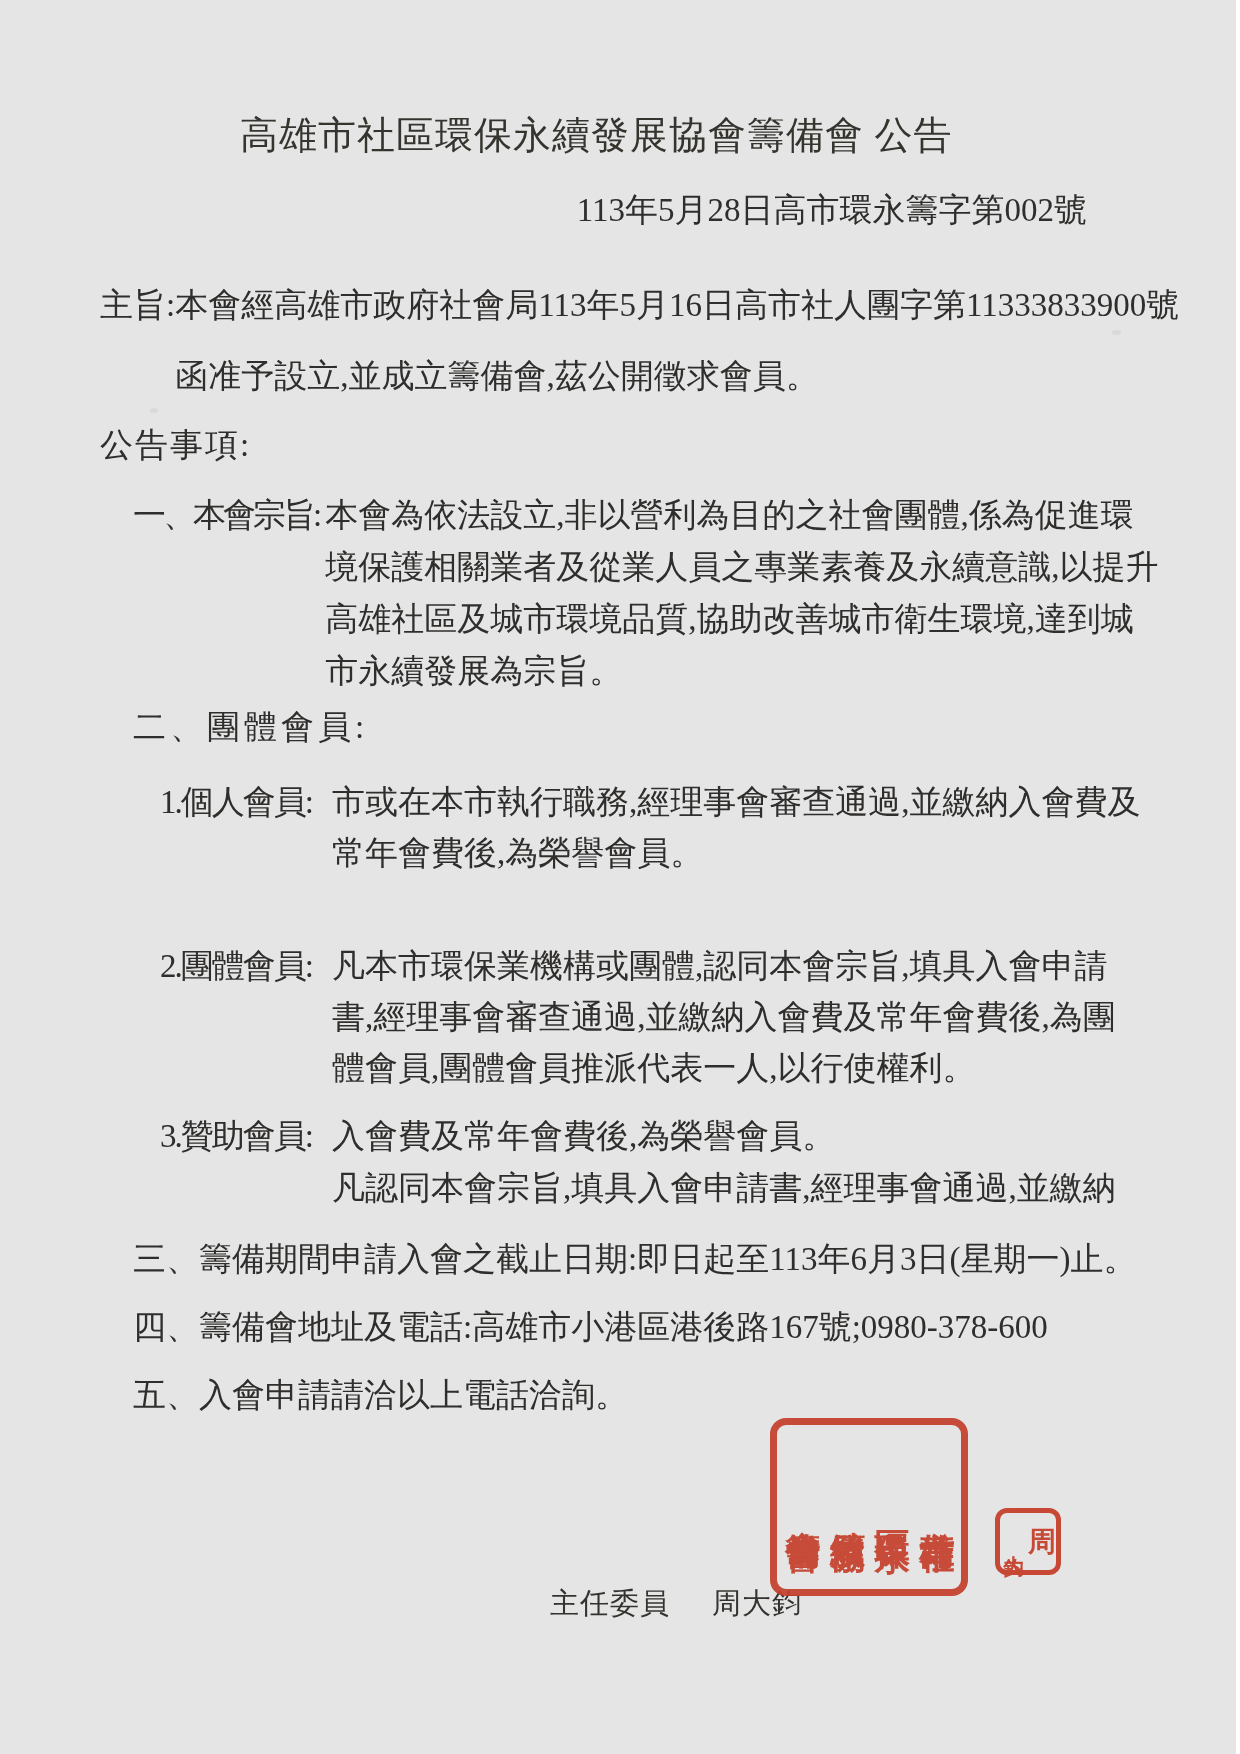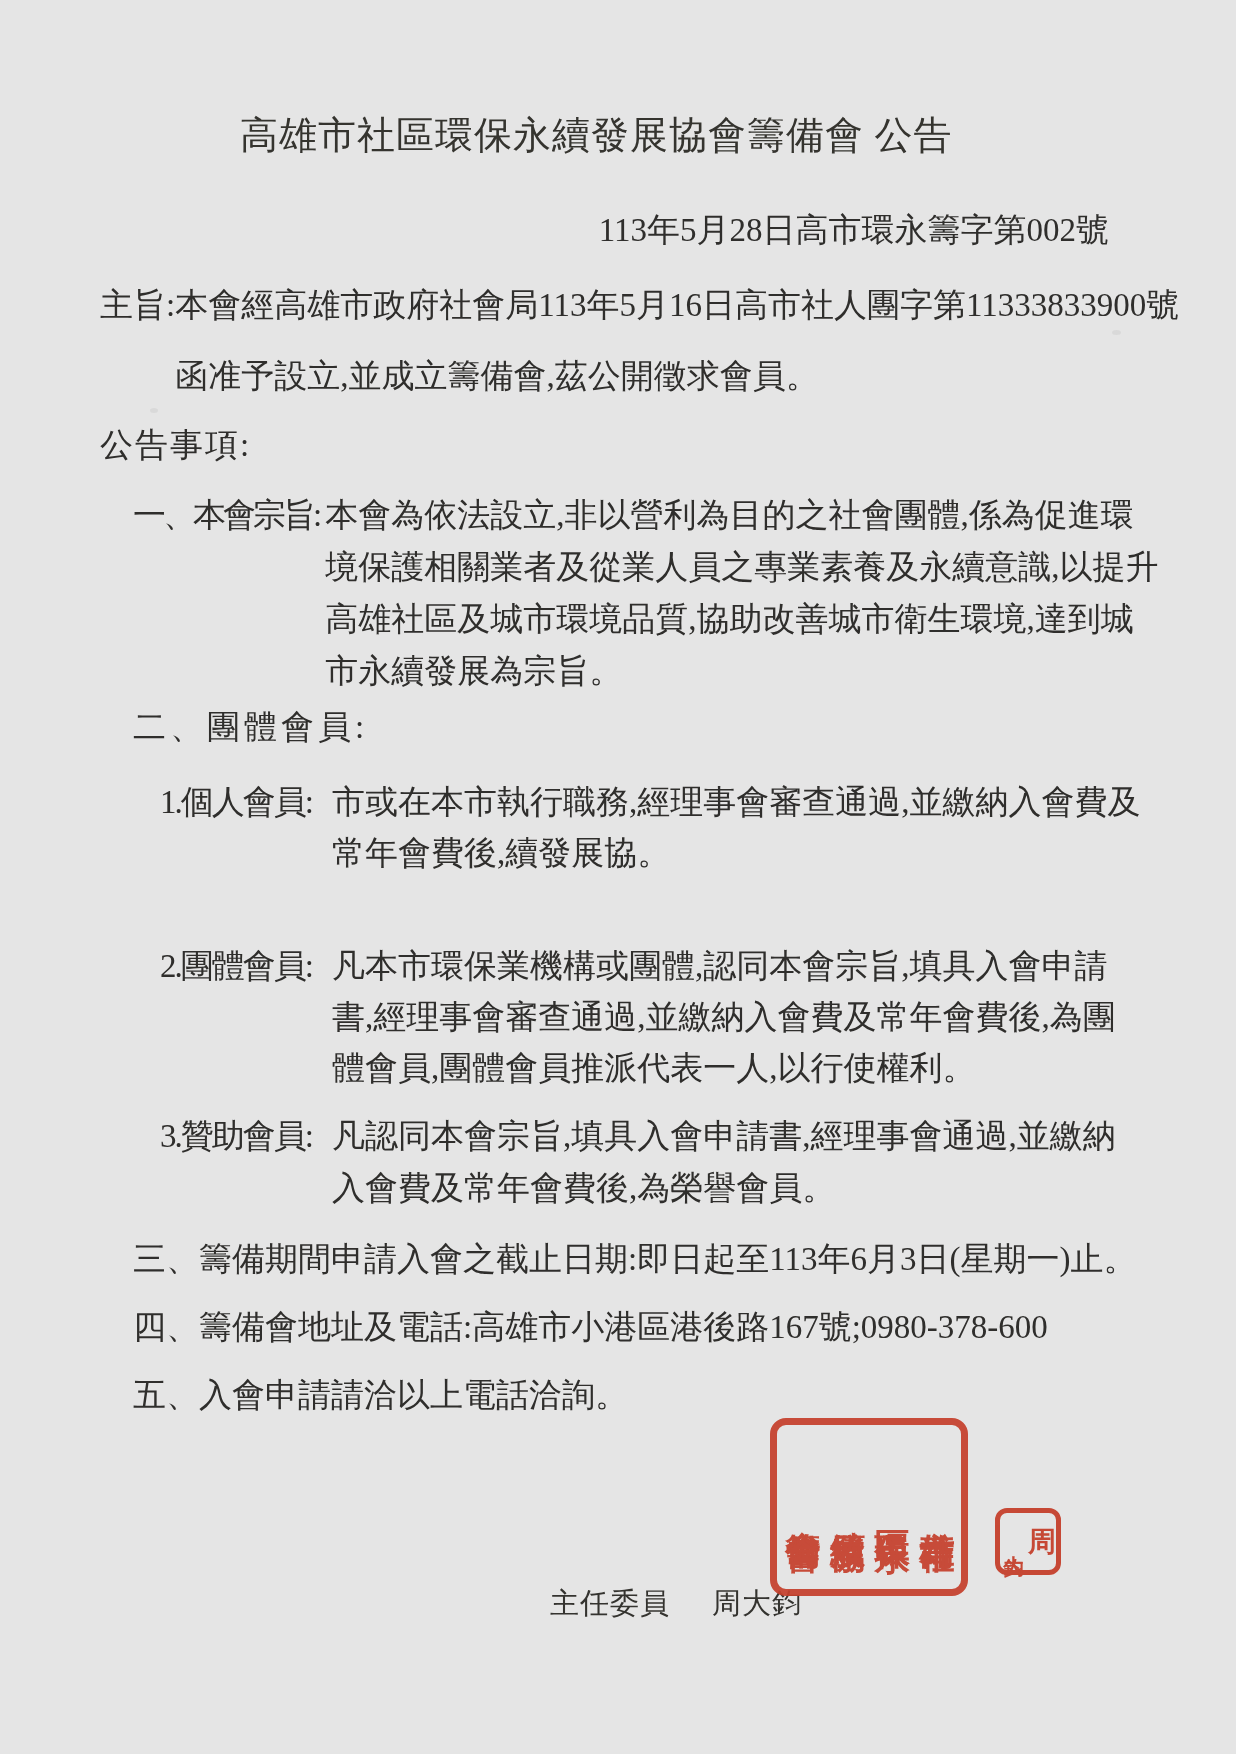--- a/index.html
+++ b/index.html
@@ -12,23 +12,22 @@
     overflow:hidden;
   }
   .abs{position:absolute;}
   .line{white-space:nowrap;}
   .title{
     left:240px;top:110px;
     font-size:38px;letter-spacing:1px;
     color:#35342f;
   }
   .docnum{
-    right:127px;top:188px;
+    right:149px;top:188px;
     font-size:33px;
-    margin-top:20px;
   }
   .para{font-size:33px;}
   .hang{display:flex;align-items:flex-start;}
   .hang .label{flex:none;white-space:nowrap;}
   .subject{left:100px;top:270px;line-height:71px;}
   .announce{left:100px;top:423px;font-size:33px;letter-spacing:2px;}
   .s1{left:133px;top:489px;line-height:52px;}
   .s1 .label{letter-spacing:-3px;margin-right:6px;}
   .s2h{left:133px;top:705px;font-size:33px;letter-spacing:4px;}
   .sub{left:160px;}
@@ -115,38 +114,38 @@
       <div class="line">市永續發展為宗旨。</div>
     </div>
   </div>
 
   <div class="abs s2h">二、團體會員:</div>
 
   <div class="abs para sub m1 hang">
     <span class="label">1.個人會員:</span>
     <div class="lines">
       <div class="line">市或在本市執行職務,經理事會審查通過,並繳納入會費及</div>
-      <div class="line">常年會費後,續發展協。</div>
+      <div class="line">常年會費後,為榮譽會員。</div>
     </div>
   </div>
 
   <div class="abs para sub m2 hang">
     <span class="label">2.團體會員:</span>
     <div class="lines">
       <div class="line">凡本市環保業機構或團體,認同本會宗旨,填具入會申請</div>
       <div class="line">書,經理事會審查通過,並繳納入會費及常年會費後,為團</div>
       <div class="line">體會員,團體會員推派代表一人,以行使權利。</div>
     </div>
   </div>
 
   <div class="abs para sub m3 hang">
     <span class="label">3.贊助會員:</span>
     <div class="lines">
+      <div class="line">入會費及常年會費後,為榮譽會員。</div>
       <div class="line">凡認同本會宗旨,填具入會申請書,經理事會通過,並繳納</div>
-      <div class="line">入會費及常年會費後,為榮譽會員。</div>
     </div>
   </div>
 
   <div class="abs para s3 hang">
     <span class="label">三、</span>
     <div class="line">籌備期間申請入會之截止日期:即日起至113年6月3日(星期一)止。</div>
   </div>
 
   <div class="abs para s4 hang">
     <span class="label">四、</span>

